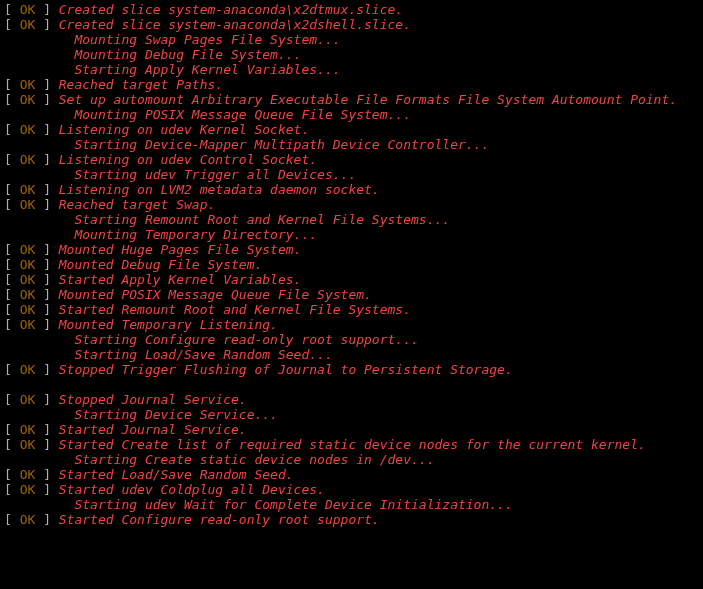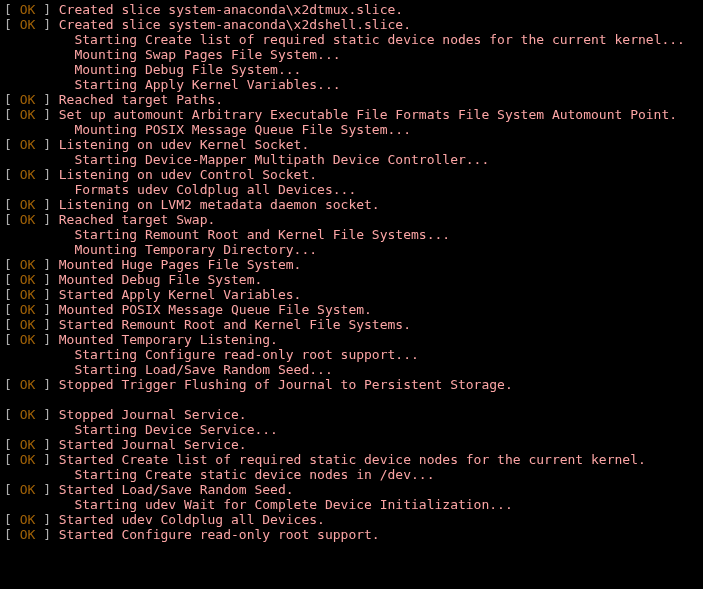--- a/index.html
+++ b/index.html
@@ -12,55 +12,54 @@
       padding: 2px 4px;
       width: 703px;
       height: 589px;
       overflow: hidden;
       white-space: nowrap;
     }
     .line { display: block; }
     .bracket { color: #b0b0b0; }
     .ok { color: #a16207; font-weight: normal; }
     .pad { display: inline-block; white-space: pre; }
-    .msg { color: #fca5a5; }
+    .msg { color: #ef4444; font-style: italic; }
   </style>
 </head>
 <body>
 
 <div id="terminal">
     <div class="line"><span class="bracket">[  </span><span class="ok">OK</span><span class="bracket">  ] </span><span class="msg">Created slice system-anaconda\x2dtmux.slice.</span></div>
     <div class="line"><span class="bracket">[  </span><span class="ok">OK</span><span class="bracket">  ] </span><span class="msg">Created slice system-anaconda\x2dshell.slice.</span></div>
-    <div class="line"><span class="pad">         </span><span class="msg">Starting Create list of required static device nodes for the current kernel...</span></div>
     <div class="line"><span class="pad">         </span><span class="msg">Mounting Swap Pages File System...</span></div>
     <div class="line"><span class="pad">         </span><span class="msg">Mounting Debug File System...</span></div>
     <div class="line"><span class="pad">         </span><span class="msg">Starting Apply Kernel Variables...</span></div>
     <div class="line"><span class="bracket">[  </span><span class="ok">OK</span><span class="bracket">  ] </span><span class="msg">Reached target Paths.</span></div>
     <div class="line"><span class="bracket">[  </span><span class="ok">OK</span><span class="bracket">  ] </span><span class="msg">Set up automount Arbitrary Executable File Formats File System Automount Point.</span></div>
     <div class="line"><span class="pad">         </span><span class="msg">Mounting POSIX Message Queue File System...</span></div>
     <div class="line"><span class="bracket">[  </span><span class="ok">OK</span><span class="bracket">  ] </span><span class="msg">Listening on udev Kernel Socket.</span></div>
     <div class="line"><span class="pad">         </span><span class="msg">Starting Device-Mapper Multipath Device Controller...</span></div>
     <div class="line"><span class="bracket">[  </span><span class="ok">OK</span><span class="bracket">  ] </span><span class="msg">Listening on udev Control Socket.</span></div>
-    <div class="line"><span class="pad">         </span><span class="msg">Formats udev Coldplug all Devices...</span></div>
+    <div class="line"><span class="pad">         </span><span class="msg">Starting udev Trigger all Devices...</span></div>
     <div class="line"><span class="bracket">[  </span><span class="ok">OK</span><span class="bracket">  ] </span><span class="msg">Listening on LVM2 metadata daemon socket.</span></div>
     <div class="line"><span class="bracket">[  </span><span class="ok">OK</span><span class="bracket">  ] </span><span class="msg">Reached target Swap.</span></div>
     <div class="line"><span class="pad">         </span><span class="msg">Starting Remount Root and Kernel File Systems...</span></div>
     <div class="line"><span class="pad">         </span><span class="msg">Mounting Temporary Directory...</span></div>
     <div class="line"><span class="bracket">[  </span><span class="ok">OK</span><span class="bracket">  ] </span><span class="msg">Mounted Huge Pages File System.</span></div>
     <div class="line"><span class="bracket">[  </span><span class="ok">OK</span><span class="bracket">  ] </span><span class="msg">Mounted Debug File System.</span></div>
     <div class="line"><span class="bracket">[  </span><span class="ok">OK</span><span class="bracket">  ] </span><span class="msg">Started Apply Kernel Variables.</span></div>
     <div class="line"><span class="bracket">[  </span><span class="ok">OK</span><span class="bracket">  ] </span><span class="msg">Mounted POSIX Message Queue File System.</span></div>
     <div class="line"><span class="bracket">[  </span><span class="ok">OK</span><span class="bracket">  ] </span><span class="msg">Started Remount Root and Kernel File Systems.</span></div>
     <div class="line"><span class="bracket">[  </span><span class="ok">OK</span><span class="bracket">  ] </span><span class="msg">Mounted Temporary Listening.</span></div>
     <div class="line"><span class="pad">         </span><span class="msg">Starting Configure read-only root support...</span></div>
     <div class="line"><span class="pad">         </span><span class="msg">Starting Load/Save Random Seed...</span></div>
     <div class="line"><span class="bracket">[  </span><span class="ok">OK</span><span class="bracket">  ] </span><span class="msg">Stopped Trigger Flushing of Journal to Persistent Storage.</span></div>
     <div class="line"><span class="pad">         </span></div>
     <div class="line"><span class="bracket">[  </span><span class="ok">OK</span><span class="bracket">  ] </span><span class="msg">Stopped Journal Service.</span></div>
     <div class="line"><span class="pad">         </span><span class="msg">Starting Device Service...</span></div>
     <div class="line"><span class="bracket">[  </span><span class="ok">OK</span><span class="bracket">  ] </span><span class="msg">Started Journal Service.</span></div>
     <div class="line"><span class="bracket">[  </span><span class="ok">OK</span><span class="bracket">  ] </span><span class="msg">Started Create list of required static device nodes for the current kernel.</span></div>
     <div class="line"><span class="pad">         </span><span class="msg">Starting Create static device nodes in /dev...</span></div>
     <div class="line"><span class="bracket">[  </span><span class="ok">OK</span><span class="bracket">  ] </span><span class="msg">Started Load/Save Random Seed.</span></div>
+    <div class="line"><span class="bracket">[  </span><span class="ok">OK</span><span class="bracket">  ] </span><span class="msg">Started udev Coldplug all Devices.</span></div>
     <div class="line"><span class="pad">         </span><span class="msg">Starting udev Wait for Complete Device Initialization...</span></div>
-    <div class="line"><span class="bracket">[  </span><span class="ok">OK</span><span class="bracket">  ] </span><span class="msg">Started udev Coldplug all Devices.</span></div>
     <div class="line"><span class="bracket">[  </span><span class="ok">OK</span><span class="bracket">  ] </span><span class="msg">Started Configure read-only root support.</span></div>
   </div>
 
 </body></html>

